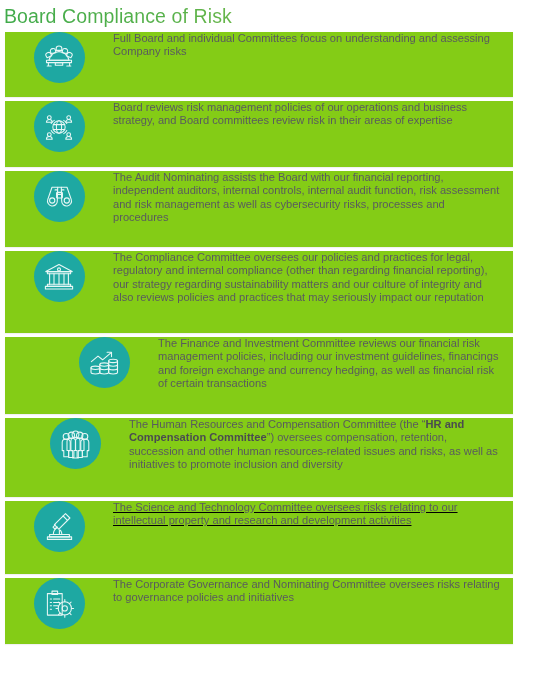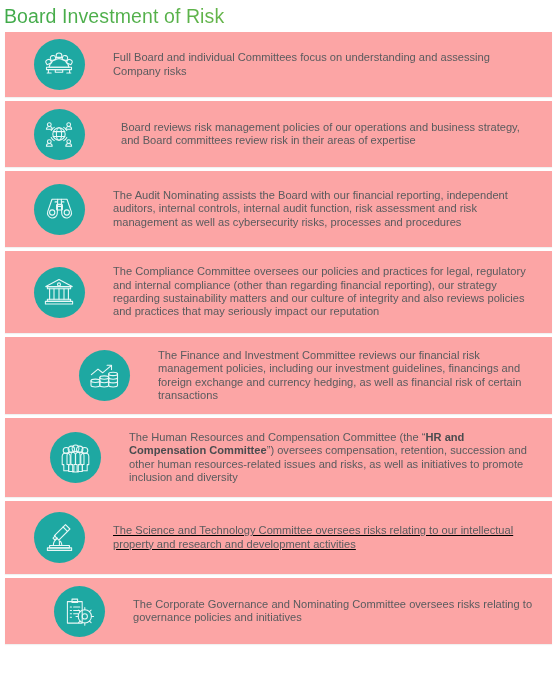--- a/index.html
+++ b/index.html
@@ -31,24 +31,24 @@
     white-space: nowrap;
   }
   #rows {
     position: absolute;
     top: 32px;
     left: 5px;
     width: 547px;
   }
   .row {
     position: relative;
-    width: 547px;
-    background: #fca5a5;
+    width: 508px;
+    background: #84cc16;
     display: flex;
-    align-items: center;
+    align-items: flex-start;
     margin-bottom: 4px;
     box-shadow: 0 1px 1px rgba(0,0,0,0.055);
   }
   .row-icon-wrap {
     width: 108px;
     min-width: 108px;
     display: flex;
     align-items: center;
     justify-content: center;
   }
@@ -65,34 +65,34 @@
   .row-text {
     flex: 1;
     padding-right: 12px;
     font-size: 11.1px;
     line-height: 13.3px;
     color: #595b5e;
     letter-spacing: 0.01px;
   }
   .row-text b { font-weight: bold; color: #4a4c4f; }
   .r1 { height: 65px; }
-  .r2 { height: 66px; gap: 8px; }
+  .r2 { height: 66px; }
   .r3 { height: 76px; }
   .r4 { height: 82px; }
   .r5 { height: 77px; padding-left: 45px; }
   .r6 { height: 79px; padding-left: 16px; }
   .r7 { height: 73px; text-decoration: underline; }
-  .r8 { height: 66px; padding-left: 20px; }
+  .r8 { height: 66px; }
 </style>
 </head>
 <body>
 
 <div id="page">
 
-  <h1 id="page-title">Board Investment of Risk</h1>
+  <h1 id="page-title">Board Compliance of Risk</h1>
 
   <div id="rows">
 
     <div class="row r1">
       <div class="row-icon-wrap">
         <div class="icon-circle">
           <svg width="32" height="30" viewBox="0 0 32 30" fill="none" stroke="#e8f7f6" stroke-width="1.1" stroke-linecap="round" stroke-linejoin="round">
             <path d="M13.2 5.2c0-1.3 1.2-2.2 2.8-2.2s2.8.9 2.8 2.2v2.2h-5.6z"></path>
             <path d="M7.4 8.2c-.3-1.3.7-2.4 2.2-2.6 1.5-.2 2.7.6 2.9 1.8l.4 2.3-4.9.8z"></path>
             <path d="M24.6 8.2c.3-1.3-.7-2.4-2.2-2.6-1.5-.2-2.7.6-2.9 1.8l-.4 2.3 4.9.8z"></path>

